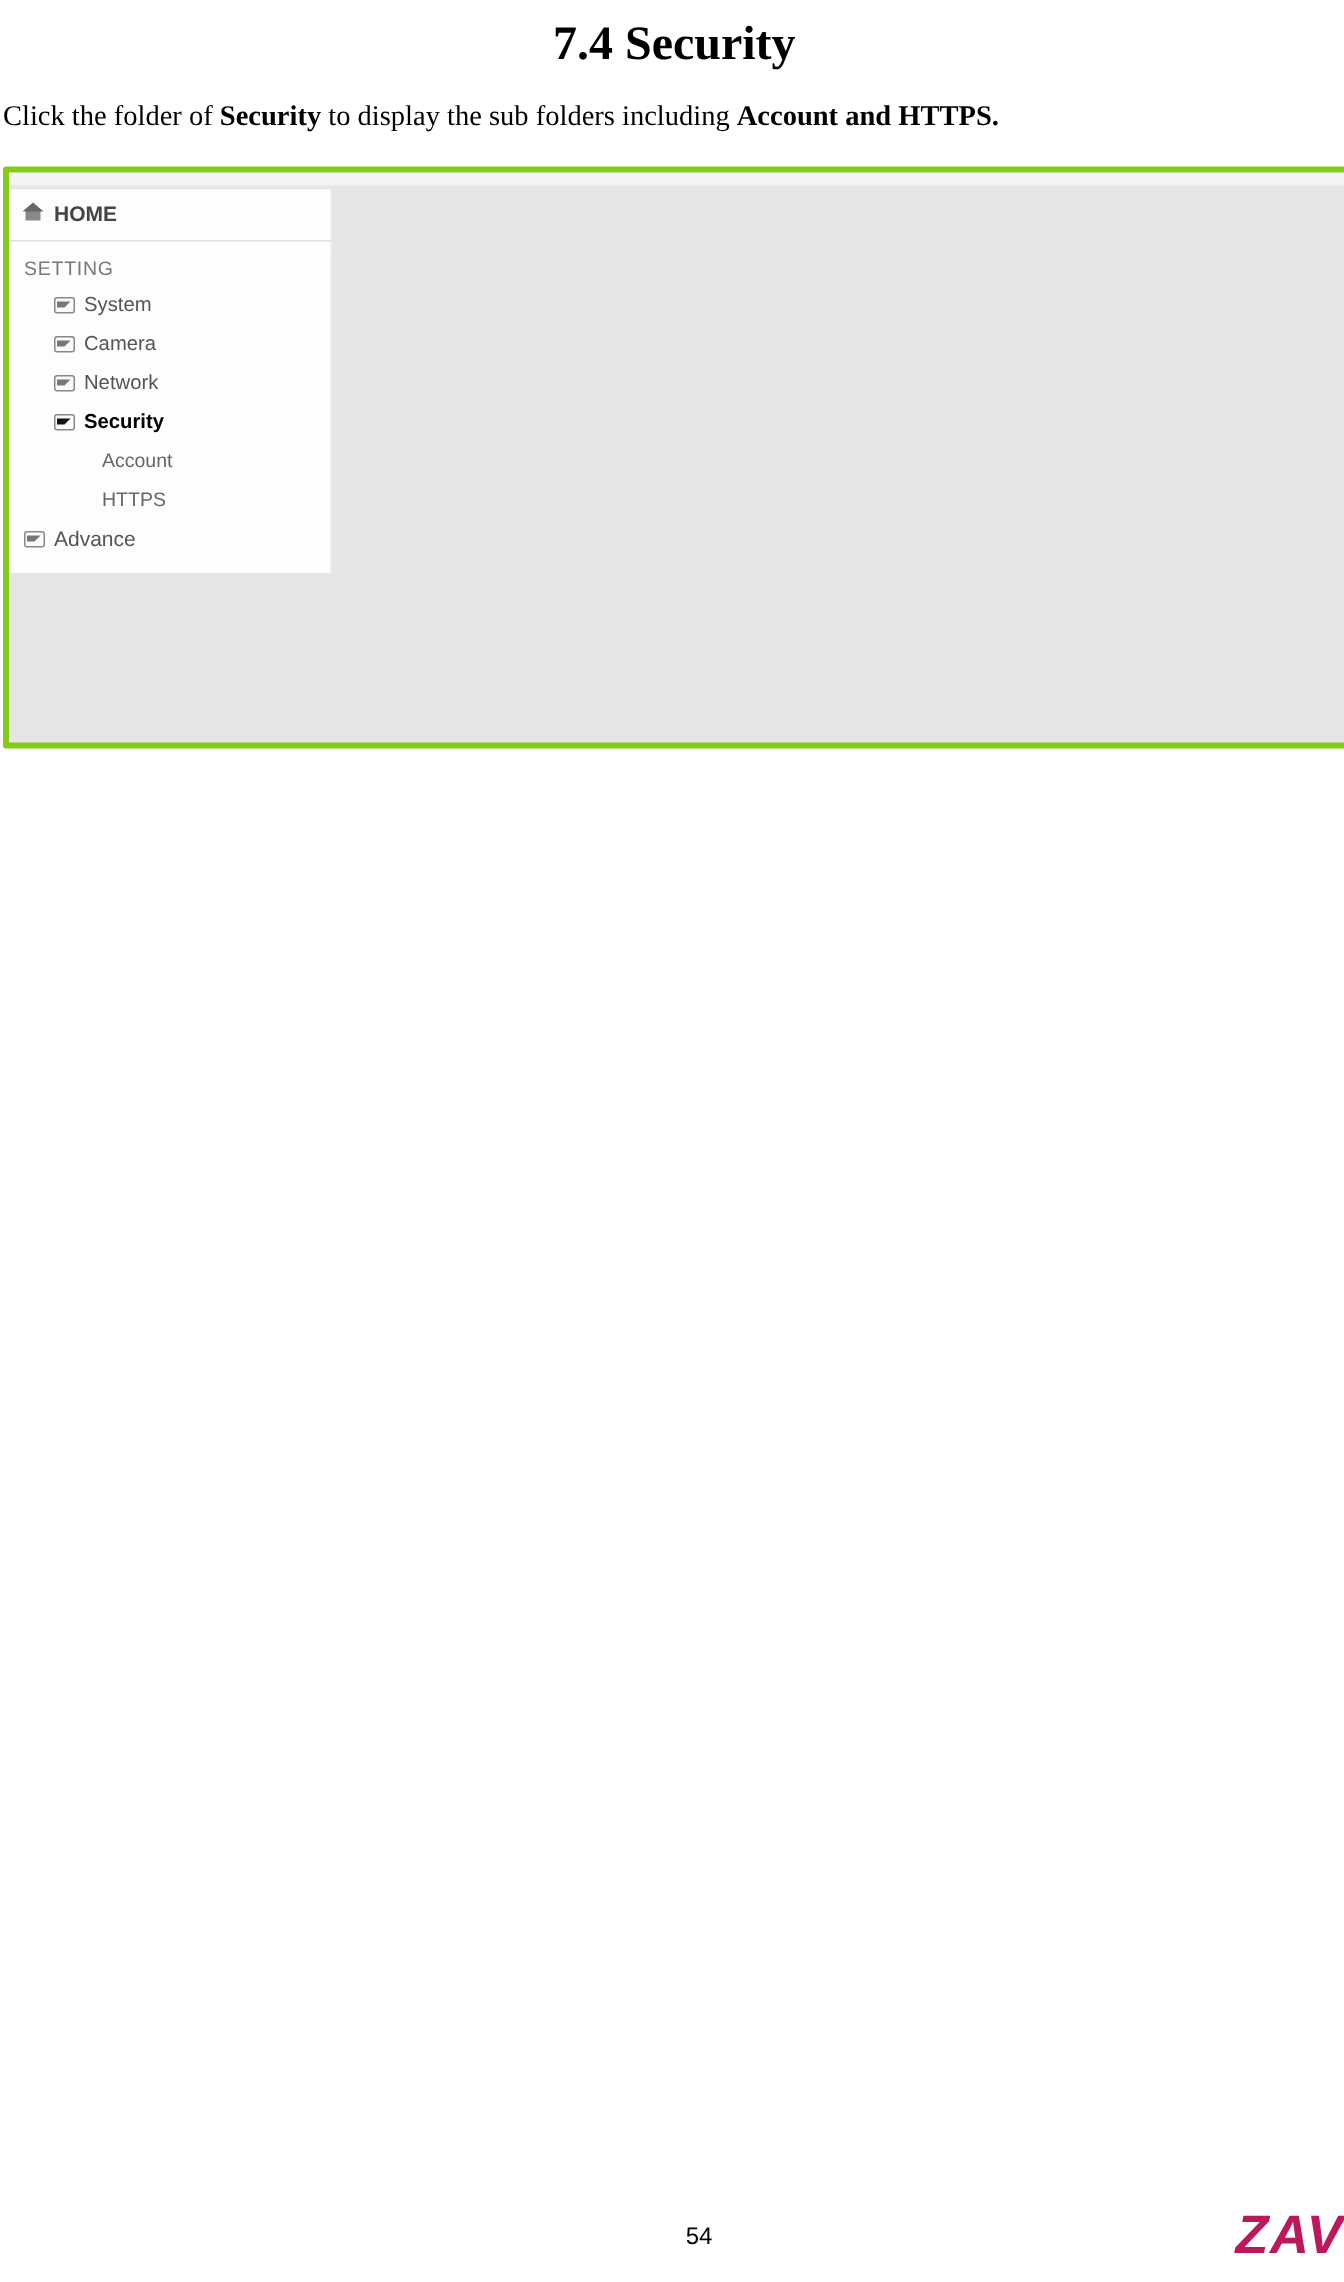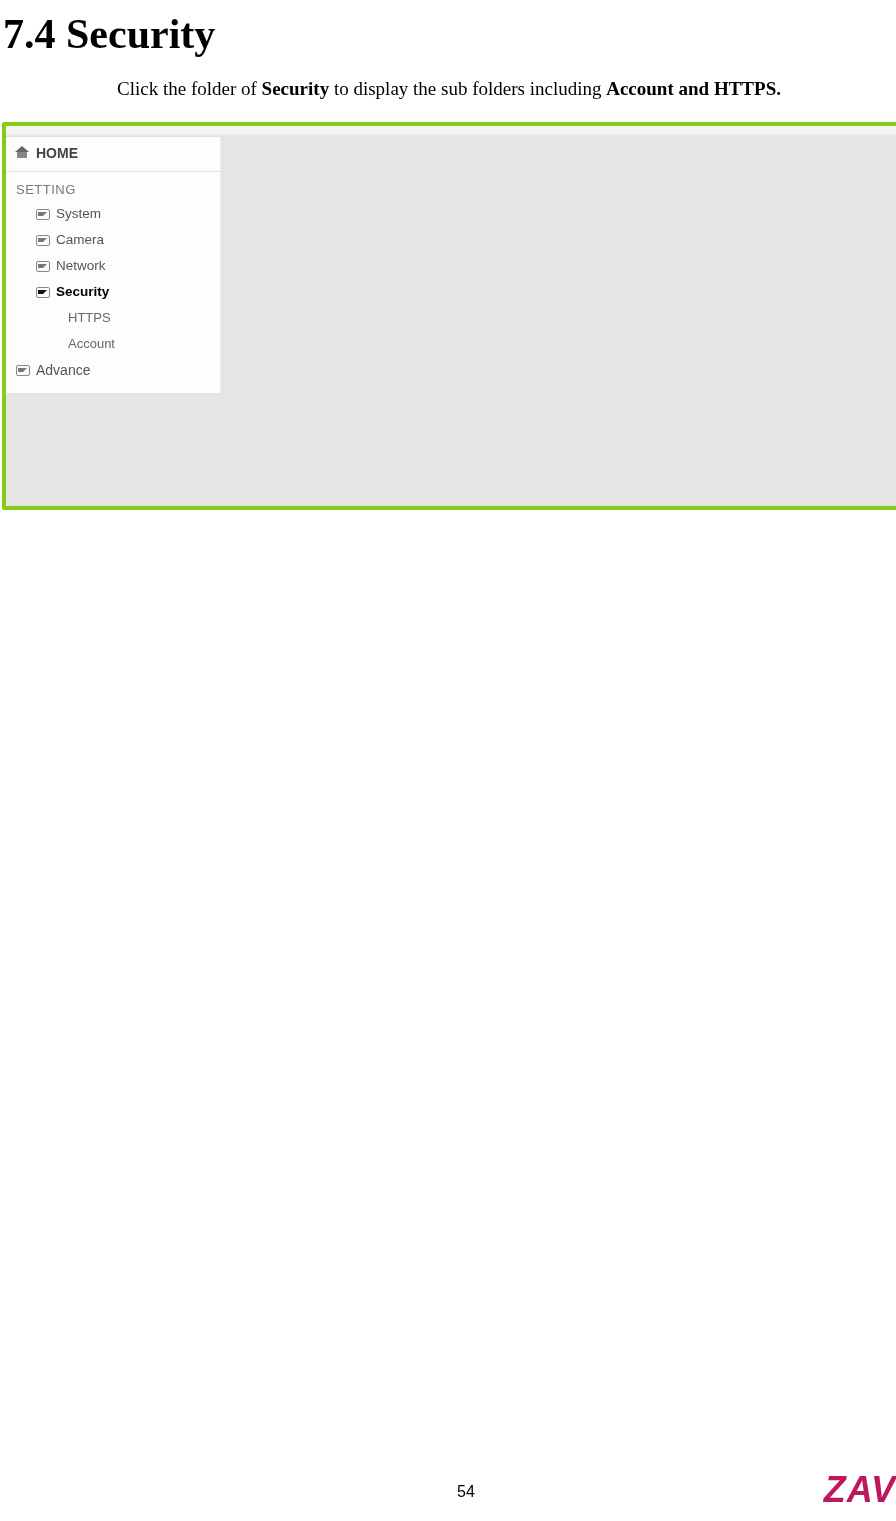--- a/index.html
+++ b/index.html
@@ -6,28 +6,28 @@
     margin: 0;
     padding: 0;
     font-family: "Times New Roman", serif;
     width: 896px;
     height: 1521px;
     position: relative;
     background: white;
     color: black;
   }
   .page-heading {
-    font-size: 42px;
+    font-size: 32px;
     font-weight: bold;
     margin: 10px 0 20px 3px;
+    text-align: center;
   }
   .intro-paragraph {
     font-size: 19px;
     margin: 0 0 15px 2px;
-    text-align: center;
   }
   .b { font-weight: bold; }
 
   
   .screenshot {
     margin: 22px 0 0 2px;
     width: 892px;
     height: 380px;
     position: relative;
     border: 4px solid #84cc16;
@@ -209,27 +209,27 @@
       <span class="icon node-icon"></span>
       <span>Network</span>
     </div>
 
     <div class="tree-row d2 active">
       <span class="icon node-icon down"></span>
       <span>Security</span>
     </div>
 
     <div class="tree-row d3">
+      <span>Account</span>
+    </div>
+
+    <div class="tree-row d3">
       <span>HTTPS</span>
     </div>
 
-    <div class="tree-row d3">
-      <span>Account</span>
-    </div>
-
     <div class="tree-row d1">
       <span class="icon node-icon"></span>
       <span>Advance</span>
     </div>
   </div>
 
 </div>
 
 <div class="page-number">54</div>
 

